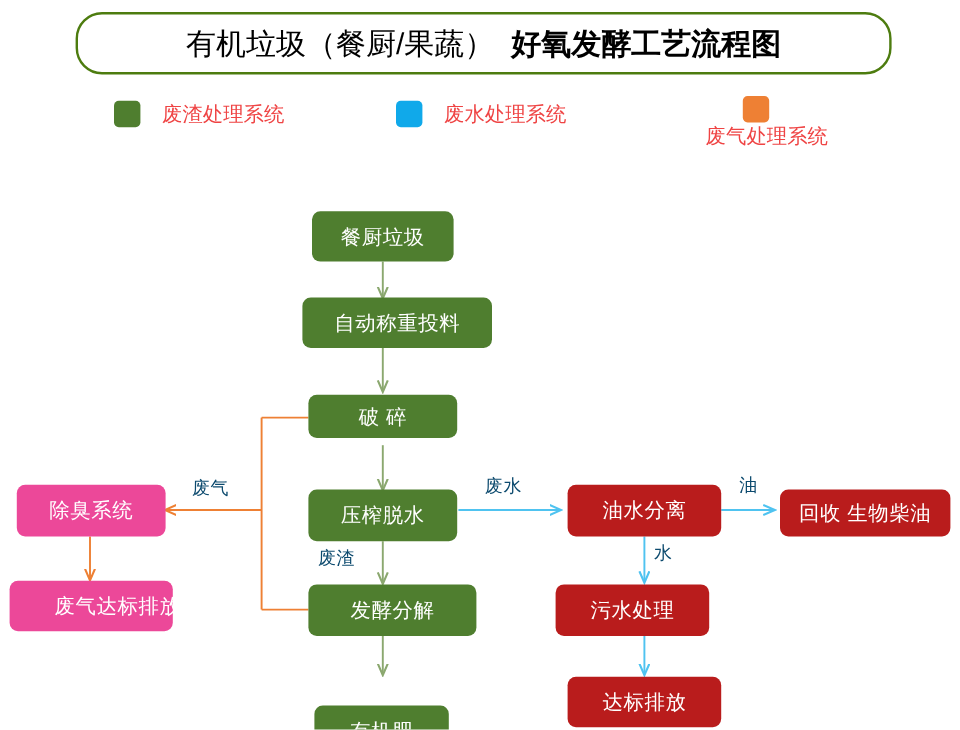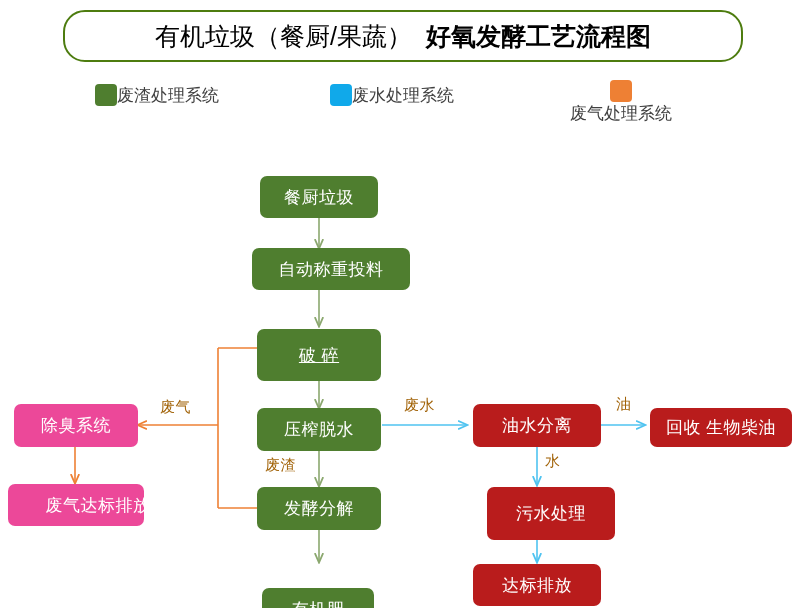--- a/index.html
+++ b/index.html
@@ -60,22 +60,23 @@
     height: 30px;
   }
   .legend-swatch {
     width: 22px;
     height: 22px;
     border-radius: 4px;
     flex: 0 0 auto;
   }
   .legend-label {
     font-size: 17px;
+    margin-left: 18px;
     white-space: nowrap;
-    color: #404040;
+    color: #ef4444;
   }
   #legend-item-0 { left: 95px; top: 2px; }
   #legend-item-1 { left: 330px; top: 2px; }
   #legend-item-2 { left: 570px; top: 2px; flex-direction: column; }
 
   
   #flow {
     position: absolute;
     left: 0;
     top: 0;
@@ -103,21 +104,21 @@
     white-space: nowrap;
     letter-spacing: 0.5px;
   }
   .node.green  { background: #4F7E2F; }
   .node.blue   { background: #b91c1c; }
   .node.orange { background: #ec4899; }
 
   .edge-label {
     position: absolute;
     font-size: 15px;
-    color: #a16207;
+    color: #0c4a6e;
     white-space: nowrap;
     letter-spacing: 0.5px;
   }
 </style>
 </head>
 <body>
 
 <div id="title-box">
   <span class="t-normal">有机垃圾（餐厨/果蔬）</span>
   <span class="t-bold">好氧发酵工艺流程图</span>
@@ -170,40 +171,40 @@
     <path d="M218,425 L138,425" fill="none" stroke="#EE8034" stroke-width="1.6" marker-end="url(#arrow-orange)"></path>
     <line x1="75" y1="447" x2="75" y2="483" stroke="#EE8034" stroke-width="1.6" marker-end="url(#arrow-orange)"></line>
   </svg>
 
   <div class="node green" style="left:260px; top:176px; width:118px; height:42px;">
     <span>餐厨垃圾</span>
   </div>
   <div class="node green" style="left:252px; top:248px; width:158px; height:42px;">
     <span>自动称重投料</span>
   </div>
-  <div class="node green" style="left:257px; top:329px; width:124px; height:52px;text-decoration:underline;">
+  <div class="node green" style="left:257px; top:329px; width:124px; height:36px;">
     <span>破 碎</span>
   </div>
   <div class="node green" style="left:257px; top:408px; width:124px; height:43px;">
     <span>压榨脱水</span>
   </div>
-  <div class="node green" style="left:257px; top:487px; width:124px; height:43px;">
+  <div class="node green" style="left:257px; top:487px; width:140px; height:43px;">
     <span>发酵分解</span>
   </div>
   <div class="node green" style="left:262px; top:564px; width:112px; height:42px;margin-top:24px;">
     <span>有机肥</span>
   </div>
 
   <div class="node blue" style="left:473px; top:404px; width:128px; height:43px;">
     <span>油水分离</span>
   </div>
   <div class="node blue" style="left:650px; top:408px; width:142px; height:39px;">
     <span>回收 生物柴油</span>
   </div>
-  <div class="node blue" style="left:487px; top:487px; width:128px; height:53px;">
+  <div class="node blue" style="left:463px; top:487px; width:128px; height:43px;">
     <span>污水处理</span>
   </div>
   <div class="node blue" style="left:473px; top:564px; width:128px; height:42px;">
     <span>达标排放</span>
   </div>
 
   <div class="node orange" style="left:14px; top:404px; width:124px; height:43px;">
     <span>除臭系统</span>
   </div>
   <div class="node orange" style="left:8px; top:484px; width:136px; height:42px;padding-left:44px;">

